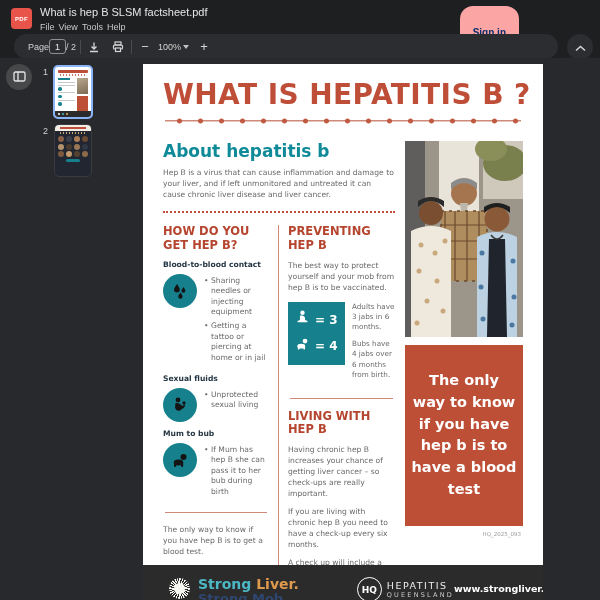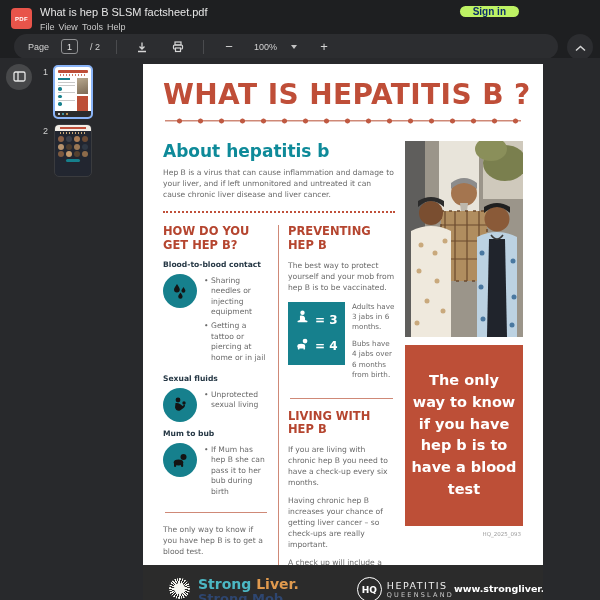--- a/index.html
+++ b/index.html
@@ -8,27 +8,27 @@
   .frame { position:relative; width:600px; height:600px; background:#1e1f21; overflow:hidden; }
 
   
   .appbar { position:absolute; left:0; top:0; width:527px; height:34px; background:#1e1f21; }
   .pdf-icon { position:absolute; left:11px; top:8px; width:21px; height:21px; background:#e8544a;
               border-radius:4px; color:#fff; font-size:6px; font-weight:bold;
               display:flex; align-items:center; justify-content:center; letter-spacing:.3px; }
   .doc-title { position:absolute; left:40px; top:6px; font-size:11px; color:#e6e6e6; }
   .menubar { position:absolute; left:40px; top:22px; display:flex; gap:4px; }
   .menubar span { font-size:9px; color:#c9c9c9; cursor:default; }
-  .signin { position:absolute; right:8px; top:6px; background:#bef264; color:#0a2d6b;
-            border:none; border-radius:13px; padding:0 13px; font-size:10px; font-weight:bold; }
+  .signin { position:absolute; right:8px; top:6px; background:#fca5a5; color:#0a2d6b;
+            border:none; border-radius:13px; padding:21px 13px; font-size:10px; font-weight:bold; }
 
   
   .toolbar-row { position:absolute; left:0; top:32px; width:600px; height:28px; }
   .toolbar-pill { position:absolute; left:14px; top:2px; width:544px; height:25px; background:#2c2d30;
-                  border-radius:13px; display:flex; align-items:center; padding:0 14px; gap:12px; }
+                  border-radius:13px; display:flex; align-items:center; padding:0 14px; gap:0; }
   .toolbar-pill .lbl { font-size:9px; color:#d2d2d2; }
   .page-input { width:17px; height:15px; background:transparent; border:1px solid #8f9092;
                 border-radius:3px; color:#eaeaea; font-size:9px; text-align:center; }
   .tb-sep { width:1px; height:14px; background:#4a4b4e; margin:0 4px; }
   .tb-btn { background:none; border:none; display:flex; align-items:center; justify-content:center;
             width:18px; height:18px; color:#d5d5d5; }
   .tb-btn svg { display:block; }
   .zoom-txt { font-size:9px; color:#d2d2d2; }
   .caret-down { width:0; height:0; border-left:3.5px solid transparent; border-right:3.5px solid transparent;
                 border-top:4px solid #c2c2c2; display:inline-block; }
@@ -356,22 +356,22 @@
                   </div>
                   <div class="vax-notes">
                     <p class="para">Adults have 3 jabs in 6 months.</p>
                     <p class="para">Bubs have 4 jabs over 6 months from birth.</p>
                   </div>
                 </div>
 
                 <div class="redline"></div>
 
                 <h3 class="sec-h">LIVING WITH HEP B</h3>
+                <p class="para">Having chronic hep B increases your chance of getting liver cancer – so check-ups are really important.</p>
                 <p class="para">If you are living with chronic hep B you need to have a check-up every six months.</p>
-                <p class="para">Having chronic hep B increases your chance of getting liver cancer – so check-ups are really important.</p>
                 <p class="para">A check up will include a blood test and an ultrasound every six months.</p>
 
               </div>
             </div>
           </div>
 
           <div class="right-media">
             <div class="photo">
               <svg width="118" height="196" viewBox="0 0 118 196">
                 <rect width="118" height="196" fill="#9b958a"></rect>

